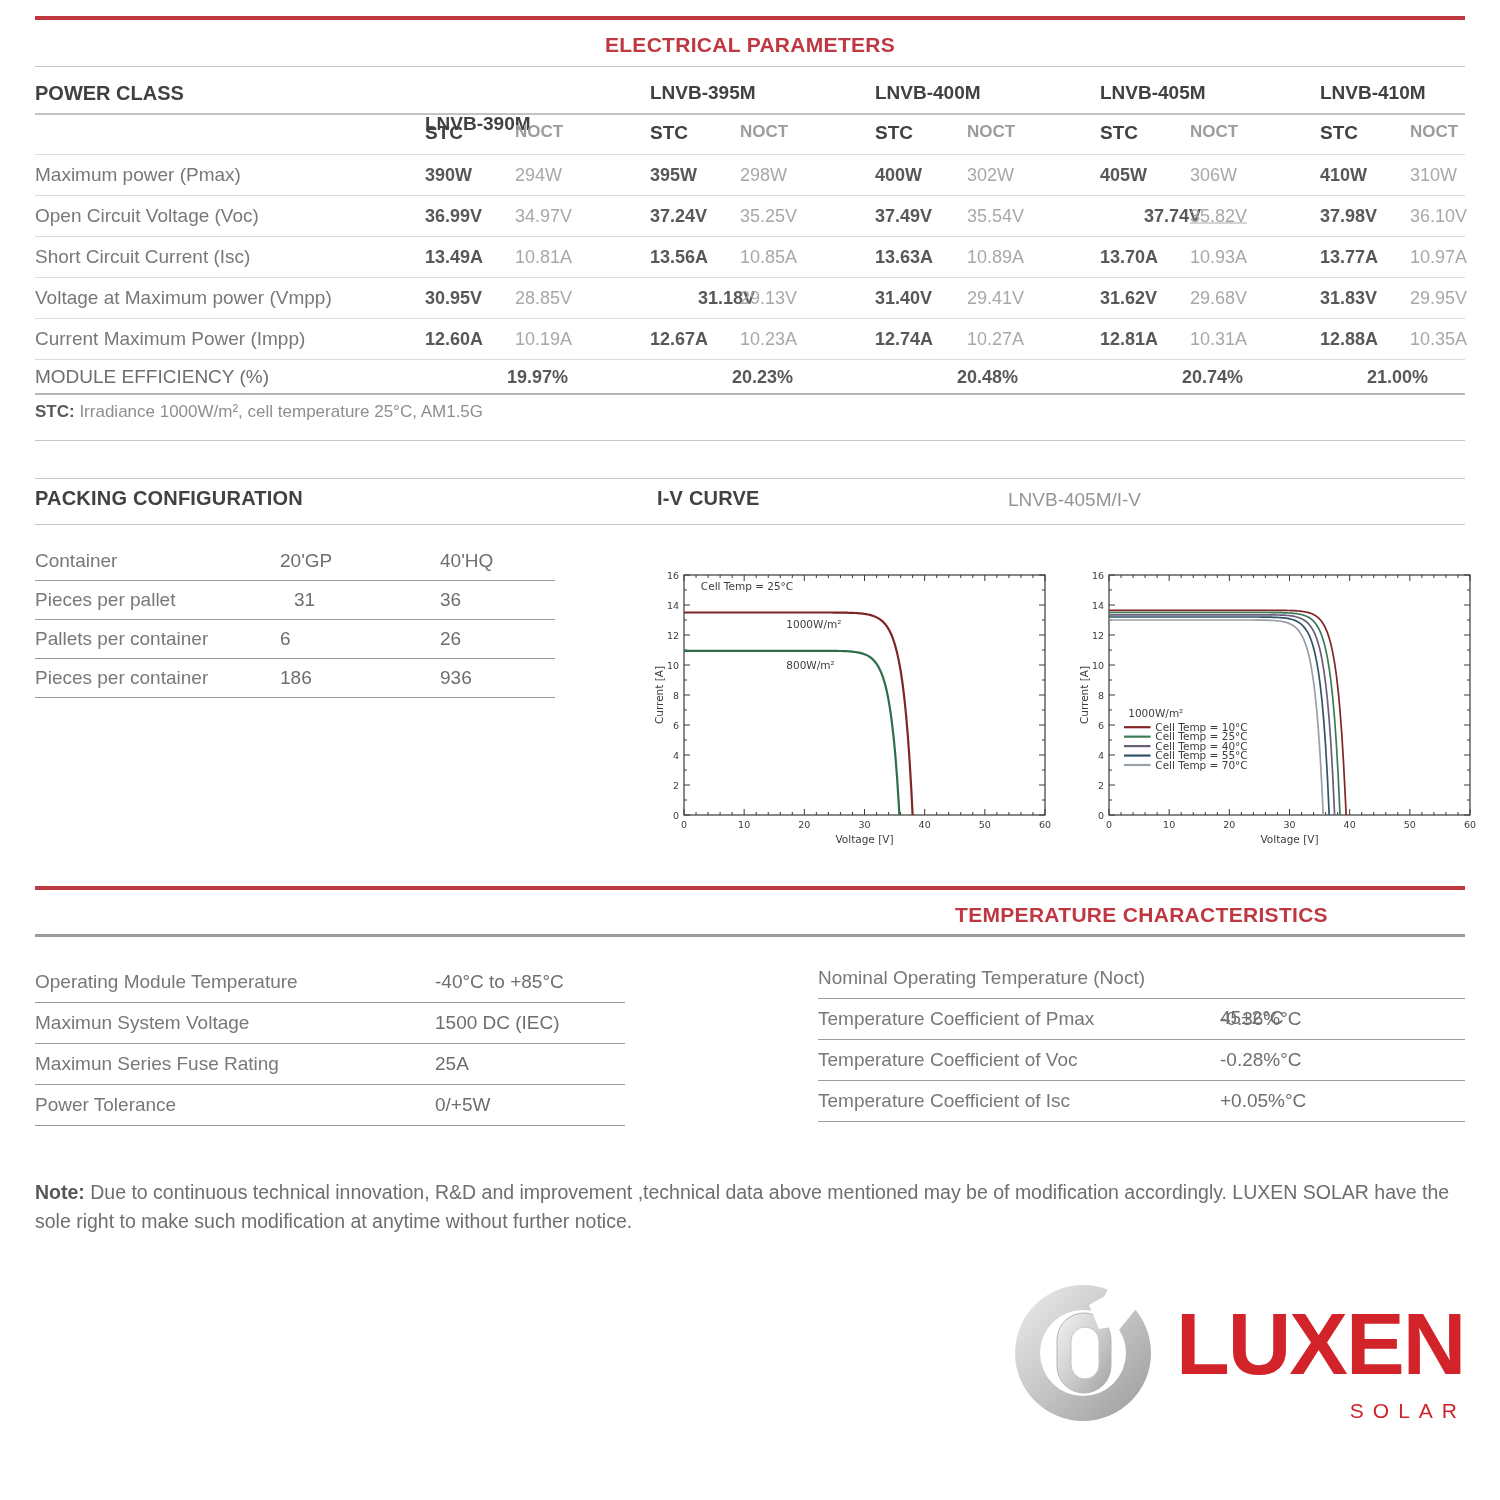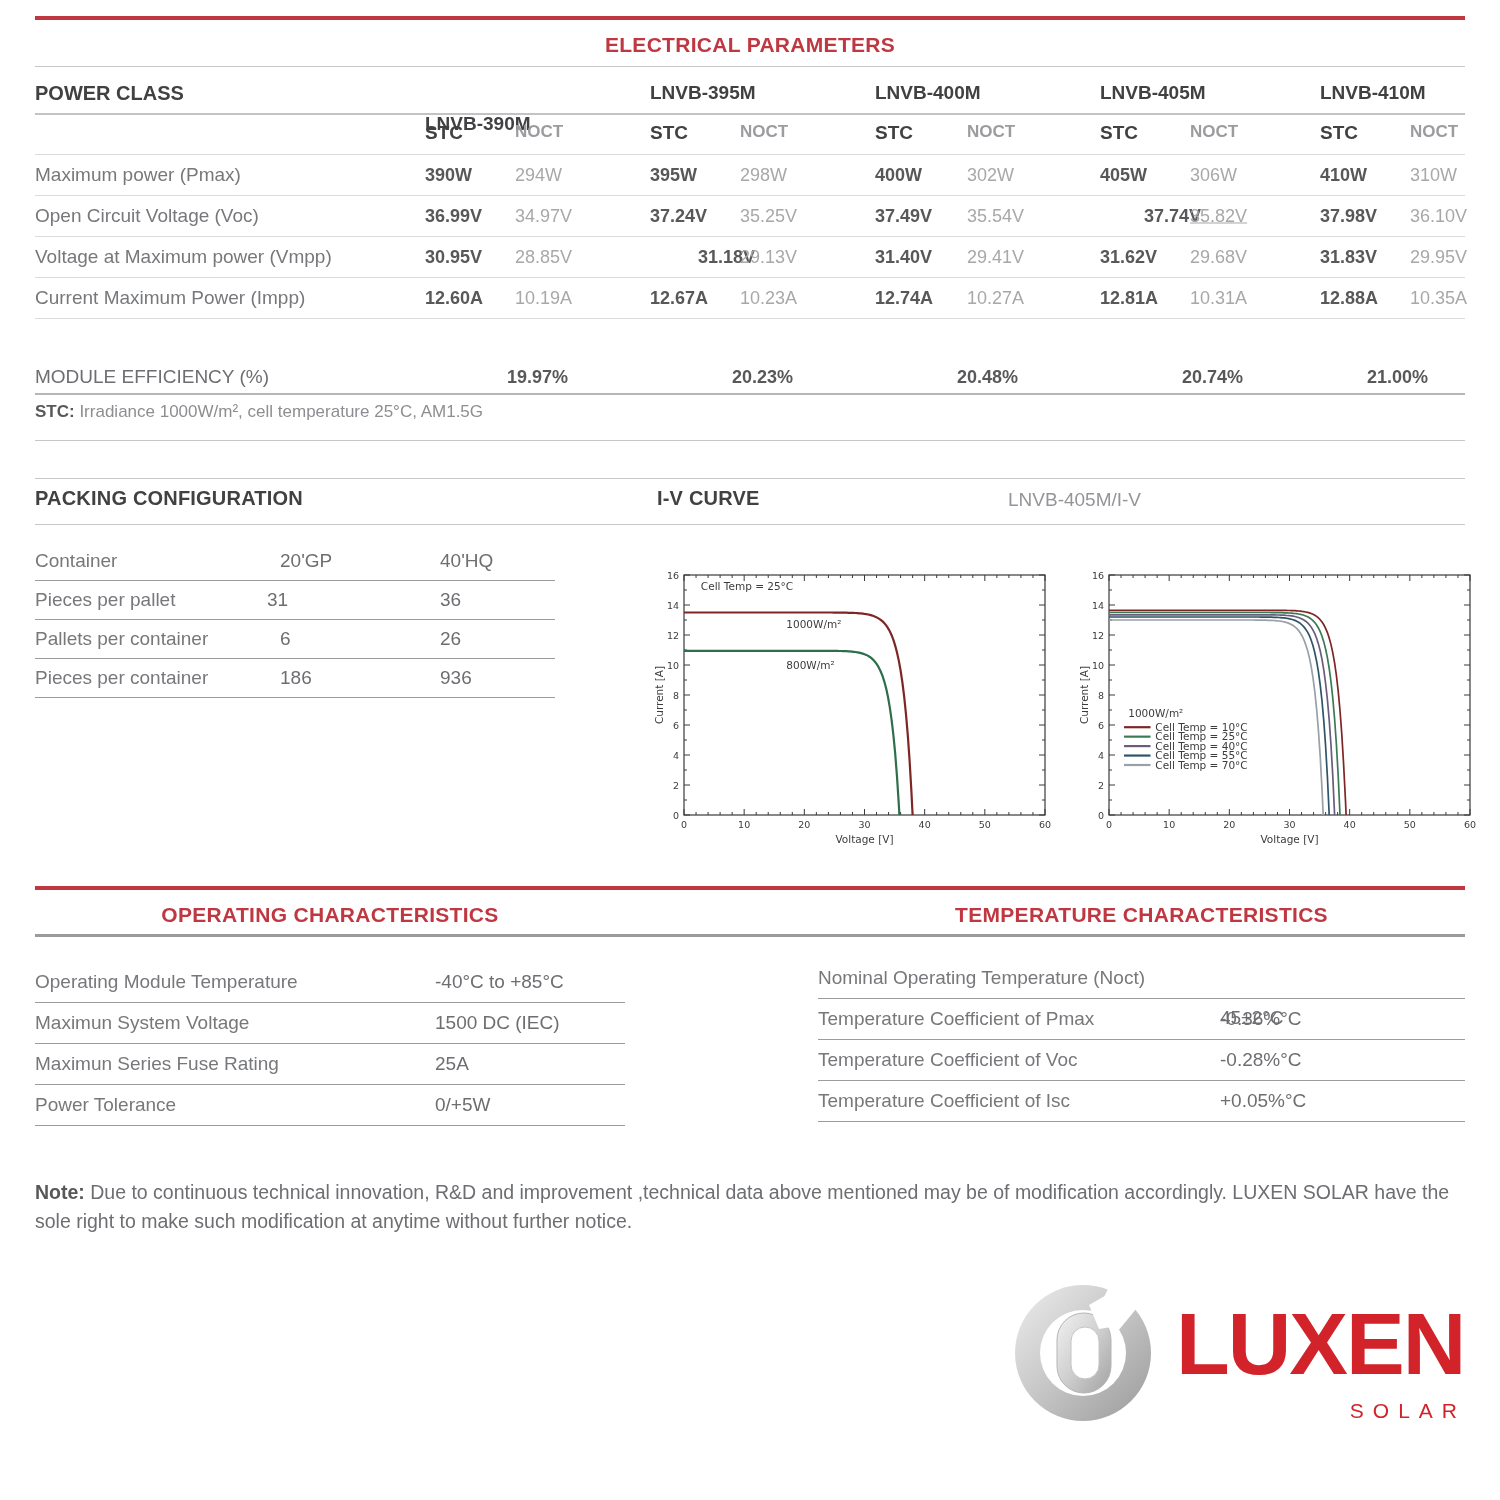--- a/index.html
+++ b/index.html
@@ -117,20 +117,33 @@
         <span class="vstc" style="left: 615px;">37.24V</span>
         <span class="vnoct" style="left: 705px;">35.25V</span>
         <span class="vstc" style="left: 840px;">37.49V</span>
         <span class="vnoct" style="left: 932px;">35.54V</span>
         <span class="vstc" style="left: 1065px; margin-left: 44px;">37.74V</span>
         <span class="vnoct" style="left: 1155px; text-decoration: underline;">35.82V</span>
         <span class="vstc" style="left: 1285px;">37.98V</span>
         <span class="vnoct" style="left: 1375px;">36.10V</span>
       </div>
       <div class="erow">
+        <span class="lbl">Short Circuit Current (Isc)</span>
+        <span class="vstc" style="left: 390px;">13.49A</span>
+        <span class="vnoct" style="left: 480px;">10.81A</span>
+        <span class="vstc" style="left: 615px;">13.56A</span>
+        <span class="vnoct" style="left: 705px;">10.85A</span>
+        <span class="vstc" style="left: 840px;">13.63A</span>
+        <span class="vnoct" style="left: 932px;">10.89A</span>
+        <span class="vstc" style="left: 1065px;">13.70A</span>
+        <span class="vnoct" style="left: 1155px;">10.93A</span>
+        <span class="vstc" style="left: 1285px;">13.77A</span>
+        <span class="vnoct" style="left: 1375px;">10.97A</span>
+      </div>
+      <div class="erow">
         <span class="lbl">Voltage at Maximum power (Vmpp)</span>
         <span class="vstc" style="left: 390px;">30.95V</span>
         <span class="vnoct" style="left: 480px;">28.85V</span>
         <span class="vstc" style="left: 615px; margin-left: 48px;">31.18V</span>
         <span class="vnoct" style="left: 705px;">29.13V</span>
         <span class="vstc" style="left: 840px;">31.40V</span>
         <span class="vnoct" style="left: 932px;">29.41V</span>
         <span class="vstc" style="left: 1065px;">31.62V</span>
         <span class="vnoct" style="left: 1155px;">29.68V</span>
         <span class="vstc" style="left: 1285px;">31.83V</span>
@@ -170,21 +183,21 @@
   <div class="rule thin" style="top:524px"></div>
 
   <div id="packing-rows">
       <div class="prow">
         <span class="lbl">Container</span>
         <span class="pval" style="left: 245px;">20'GP</span>
         <span class="pval" style="left: 405px;">40'HQ</span>
       </div>
       <div class="prow">
         <span class="lbl">Pieces per pallet</span>
-        <span class="pval" style="left: 232px;">31</span>
+        <span class="pval" style="left: 259px;">31</span>
         <span class="pval" style="left: 405px;">36</span>
       </div>
       <div class="prow">
         <span class="lbl">Pallets per container</span>
         <span class="pval" style="left: 245px;">6</span>
         <span class="pval" style="left: 405px;">26</span>
       </div>
       <div class="prow">
         <span class="lbl">Pieces per container</span>
         <span class="pval" style="left: 245px;">186</span>
@@ -442,21 +455,20 @@
       <text x="77.32833333333333" y="182.15" text-anchor="start" font-size="10.5" fill="#3c3c3e">Cell Temp = 25°C</text>
       <line x1="46.041666666666664" y1="188.10000000000002" x2="72.515" y2="188.10000000000002" stroke="#6a5d7b" stroke-width="2.2"></line>
       <text x="77.32833333333333" y="191.60000000000002" text-anchor="start" font-size="10.5" fill="#3c3c3e">Cell Temp = 40°C</text>
       <line x1="46.041666666666664" y1="197.54999999999998" x2="72.515" y2="197.54999999999998" stroke="#2f5468" stroke-width="2.2"></line>
       <text x="77.32833333333333" y="201.04999999999998" text-anchor="start" font-size="10.5" fill="#3c3c3e">Cell Temp = 55°C</text>
       <line x1="46.041666666666664" y1="207" x2="72.515" y2="207" stroke="#98a0a8" stroke-width="2.2"></line>
       <text x="77.32833333333333" y="210.5" text-anchor="start" font-size="10.5" fill="#3c3c3e">Cell Temp = 70°C</text>
     </svg>
 
   <div class="rule red-rule" style="top:886px"></div>
-  <div class="sec-head" id="op-title">OPERATING CHARACTERISTICS</div>
   <div class="sec-head" id="temp-title">TEMPERATURE CHARACTERISTICS</div>
   <div id="gray-rule"></div>
   <div id="op-rows">
       <div class="krow">
         <span class="lbl">Operating Module Temperature</span>
         <span class="kval" style="left: 400px;">-40°C to +85°C</span>
       </div>
       <div class="krow">
         <span class="lbl">Maximun System Voltage</span>
         <span class="kval" style="left: 400px;">1500 DC (IEC)</span>

